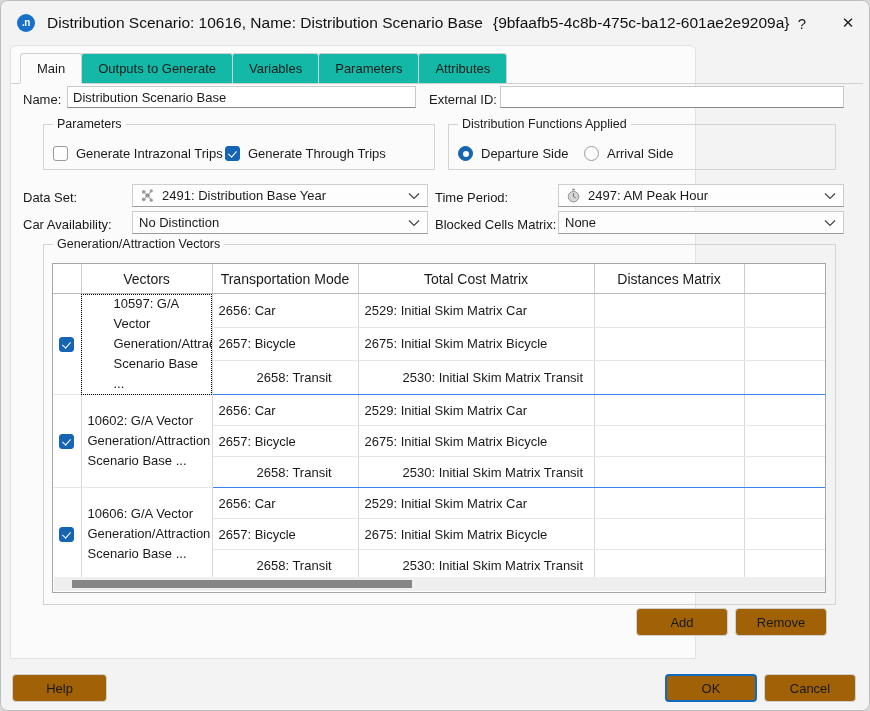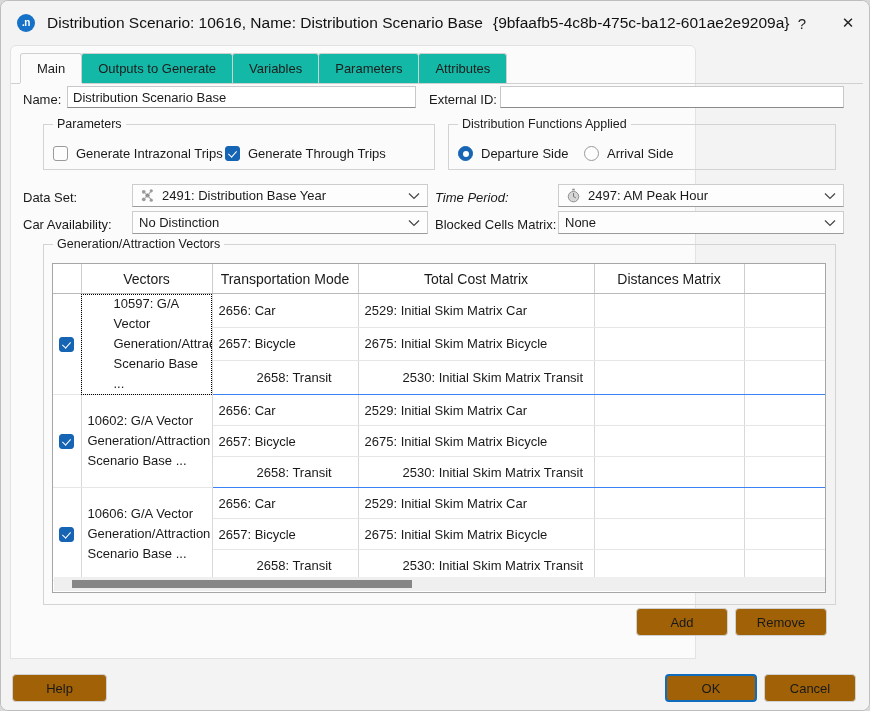--- a/index.html
+++ b/index.html
@@ -423,21 +423,21 @@
         </svg>
       </span>
       <span class="citext">2491: Distribution Base Year</span>
       <span class="chev">
         <svg width="12" height="8" viewBox="0 0 12 8">
             <path d="M1 1.5 L6 6.5 L11 1.5" stroke="#444" stroke-width="1.2" fill="none"></path>
           </svg>
       </span>
     </div>
 
-    <div class="row-label" style="left:424px; top:144px;font-style:italic;">Time Period:</div>
+    <div class="row-label" style="left:424px; top:144px;">Time Period:</div>
     <div class="combo" style="left:547px; top:138px; width:286px;align-items:center;">
       <span class="combo-ico">
         <svg width="15" height="15" viewBox="0 0 16 16">
           <rect x="6.6" y="0.8" width="2.8" height="1.8" fill="#8f8f8f"></rect>
           <circle cx="8" cy="9.2" r="5.6" fill="#d6d6d6" stroke="#8a8a8a" stroke-width="1"></circle>
           <path d="M8 5.4 L8 9.2 L10.4 10.4" stroke="#6e6e6e" stroke-width="1" fill="none"></path>
         </svg>
       </span>
       <span class="citext">2497: AM Peak Hour</span>
       <span class="chev">

